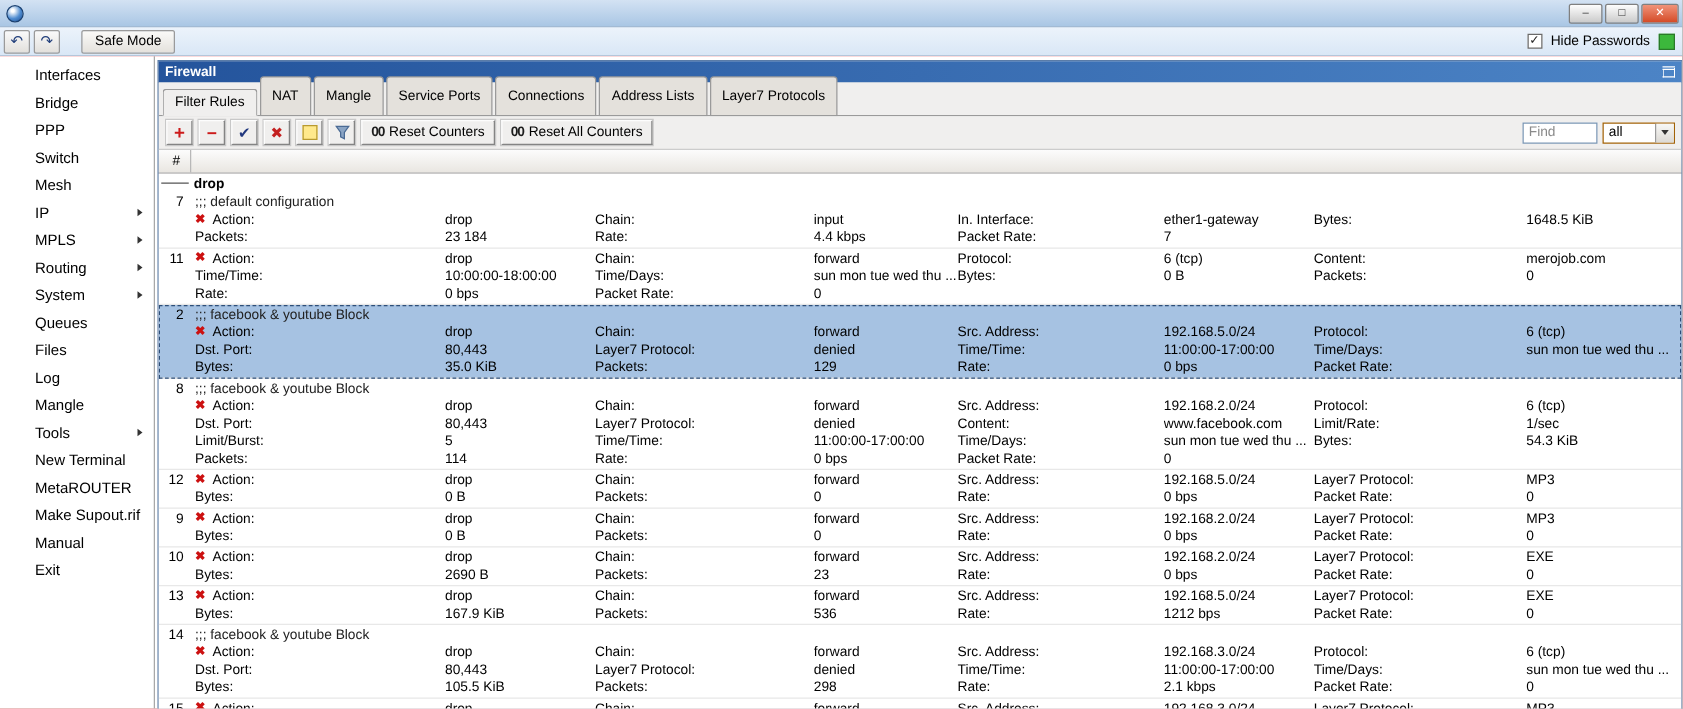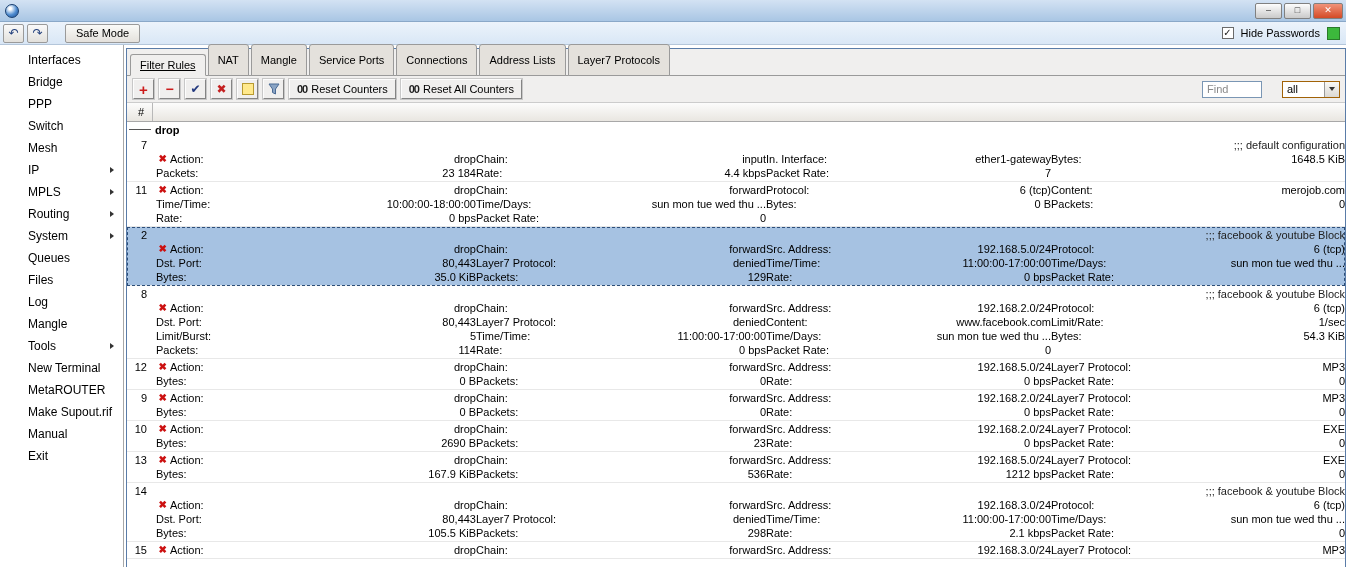--- a/index.html
+++ b/index.html
@@ -45,56 +45,56 @@
     border:1px solid #5a7ca8;background:#f0efee;display:flex;flex-direction:column;}
   .fw-titlebar{height:17px;flex:none;background:linear-gradient(90deg,#24549c,#4c84c6);
     color:#fff;display:flex;align-items:center;padding:0 5px;font-weight:bold;font-size:11px;}
   .fw-restore{margin-left:auto;width:10px;height:9px;border:1px solid #fff;border-top:3px double #fff;}
   
   .fw-tabs{height:27px;flex:none;background:#f0efee;display:flex;align-items:flex-end;
     padding:4px 3px 0 3px;border-bottom:1px solid #9a9a9a;}
   .tab{height:32px;display:flex;align-items:center;padding:0 9px;margin-right:2px;margin-bottom:-1px;
     background:#e4e1dc;border:1px solid #9a9a9a;border-bottom:1px solid #9a9a9a;
     border-radius:3px 3px 0 0;font-size:11px;}
-  .tab.active{height:22px;background:#f0efee;border-bottom:1px solid #f0efee;font-weight:normal;text-decoration:underline;}
+  .tab.active{height:22px;background:#f0efee;border-bottom:1px solid #f0efee;font-weight:normal;}
   
   .fw-toolbar{height:27px;flex:none;background:#f0efee;display:flex;align-items:center;
     gap:4px;padding:0 5px;border-bottom:1px solid #cccccc;}
   .fbtn{height:20px;min-width:21px;display:flex;align-items:center;justify-content:center;
     background:#f0efee;border:1px solid;border-color:#fdfdfd #848484 #848484 #fdfdfd;
     box-shadow:0 0 0 1px #c8c8c8;margin-left:1px;padding:0 2px;}
   .fbtn.textbtn{padding:0 7px;gap:4px;}
   .ic-plus{color:#cc1b1b;font-weight:bold;font-size:15px;line-height:1;}
   .ic-minus{color:#cc1b1b;font-weight:bold;font-size:14px;line-height:1;}
   .ic-check{color:#22387e;font-size:12px;line-height:1;}
   .ic-x{color:#c42020;font-size:12px;line-height:1;}
   .ic-note{width:12px;height:12px;background:#ffe98c;border:1px solid #b89a30;}
   .counter-ic{font-weight:bold;color:#1c1c1c;letter-spacing:-1px;}
-  .fw-find-group{margin-left:auto;display:flex;align-items:center;gap:20px;}
+  .fw-find-group{margin-left:auto;display:flex;align-items:center;gap:4px;}
   .find-input{width:60px;height:17px;border:1px solid #7a96b4;background:#fff;color:#8a8a8a;
     font-family:"Liberation Sans",sans-serif;font-size:11px;padding:0 4px;}
   .dropdown{width:58px;height:17px;border:1px solid #a16207;background:#fff;display:flex;align-items:center;}
   .dropdown .dd-val{flex:1;padding:0 4px;}
   .dd-btn{width:15px;height:15px;background:linear-gradient(#f8f8f6,#dcd9d4);border-left:1px solid #9a9a9a;
     display:flex;align-items:center;justify-content:center;}
   .dd-arrow{width:0;height:0;border-top:4px solid #333;border-left:3px solid transparent;border-right:3px solid transparent;}
   
   .fw-colheader{height:19px;flex:none;display:flex;background:linear-gradient(#fcfcfc,#e9e6e1);
     border-bottom:1px solid #a8a8a8;}
   .colh-num{width:26px;border-right:1px solid #b8b8b8;display:flex;align-items:center;padding-left:11px;}
   .colh-rest{flex:1;}
   
   .fw-body{flex:1;background:#fff;overflow:hidden;}
   .group-row{height:15px;display:flex;align-items:center;padding-left:2px;}
   .group-line{width:22px;height:1px;background:#555;margin-right:4px;}
   .group-label{font-weight:bold;}
   .rule-row{display:flex;border-bottom:1px solid #e8e8e8;}
   .rule-row.selected{background:#a6c2e2;outline:1px dashed #2d4e78;outline-offset:-1px;}
   .num-cell{width:26px;flex:none;text-align:right;padding:0 6px 0 0;line-height:14px;padding-top:1px;}
-  .rule-content{flex:1;padding:1px 0 1px 0;min-width:0;text-align:right;}
+  .rule-content{flex:1;padding:1px 0 1px 0;min-width:0;}
   .comment-line{height:14px;line-height:14px;padding-left:3px;color:#222;white-space:nowrap;overflow:hidden;}
   .rule-line{display:grid;grid-template-columns:200px 120px 175px 115px 165px 120px 170px 1fr;
     height:14px;line-height:14px;padding-left:3px;}
   .cell-label{display:flex;align-items:center;gap:3px;white-space:nowrap;overflow:hidden;}
   .cell-value{white-space:nowrap;overflow:hidden;}
   .drop-icon{color:#cc1111;font-weight:bold;font-size:10px;line-height:1;width:11px;display:inline-block;}
 </style>
 </head>
 <body>
 
@@ -183,20 +183,24 @@
           <span class="side-label">Manual</span>
         </div>
         <div class="side-item">
           <span class="side-label">Exit</span>
         </div>
       </div>
 
     <div class="mdi">
       <div class="fw-window">
 
+        <div class="fw-titlebar">
+          <span>Firewall</span>
+          <span class="fw-restore"></span>
+        </div>
 
         <div class="fw-tabs">
             <div class="tab active">Filter Rules</div>
             <div class="tab">NAT</div>
             <div class="tab">Mangle</div>
             <div class="tab">Service Ports</div>
             <div class="tab">Connections</div>
             <div class="tab">Address Lists</div>
             <div class="tab">Layer7 Protocols</div>
           </div>

